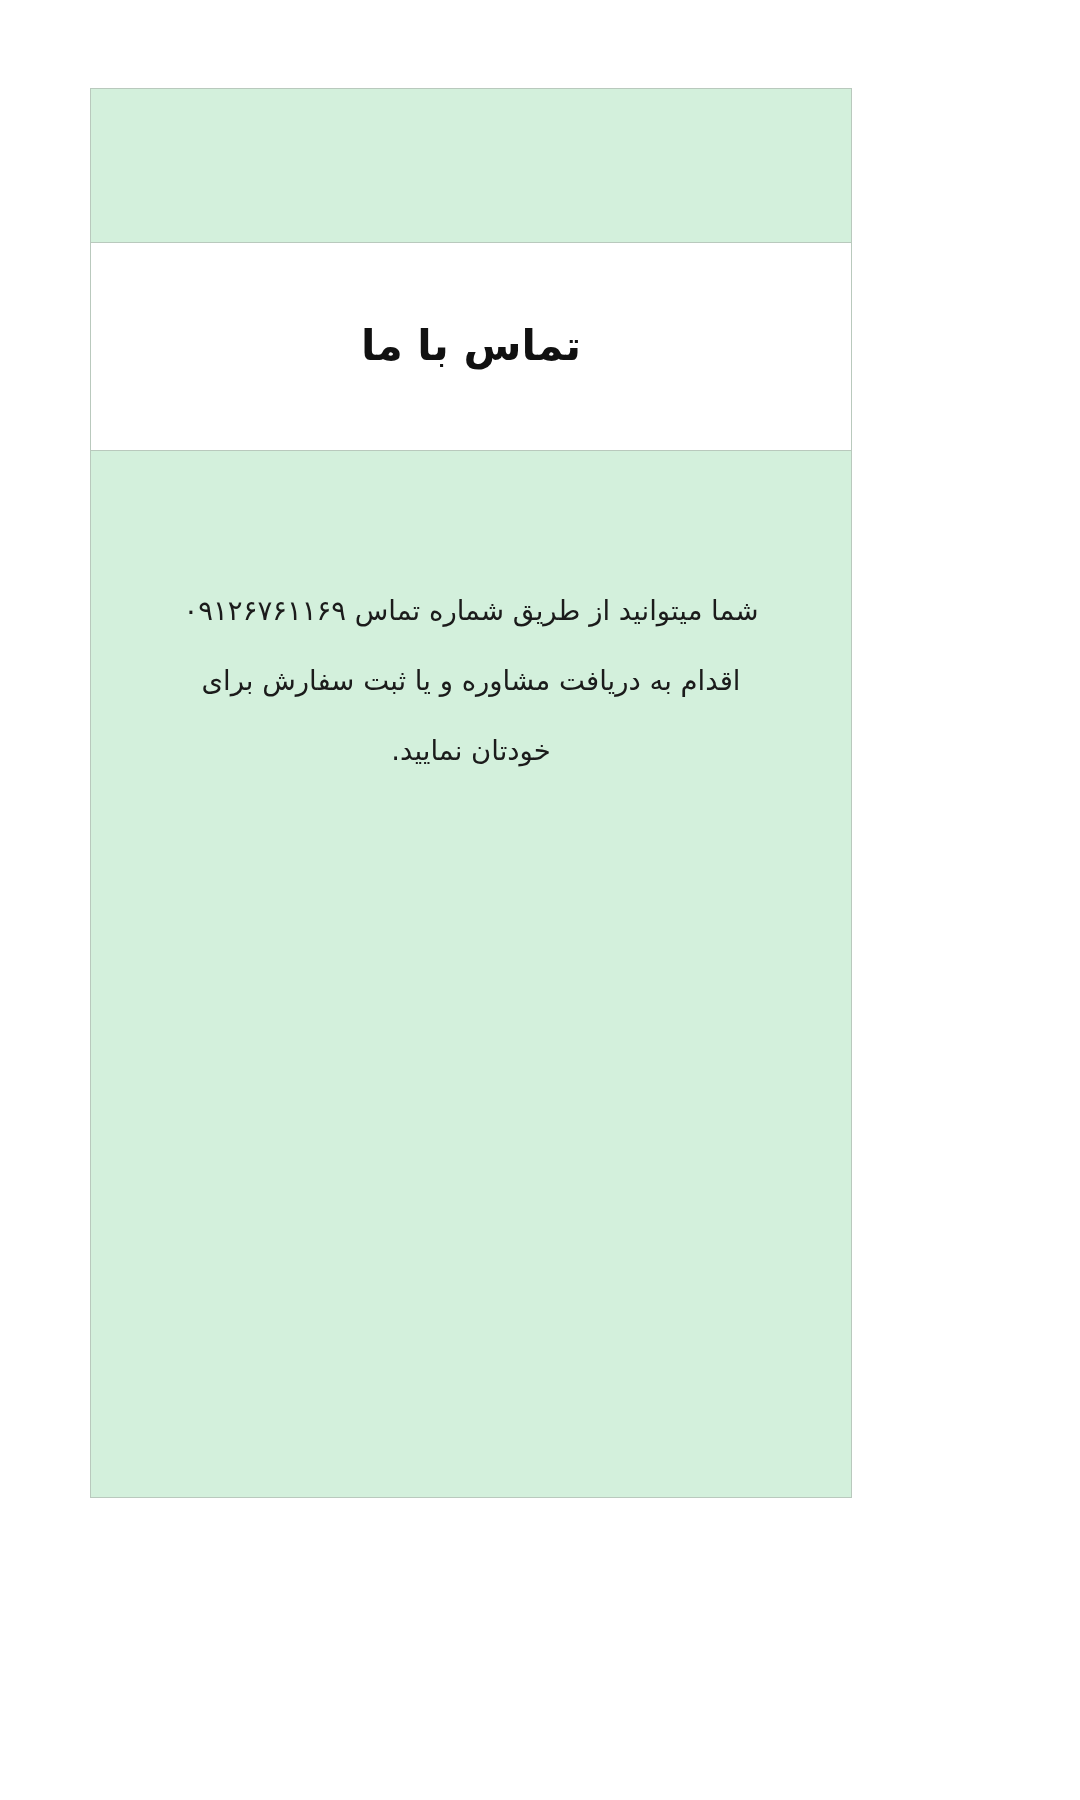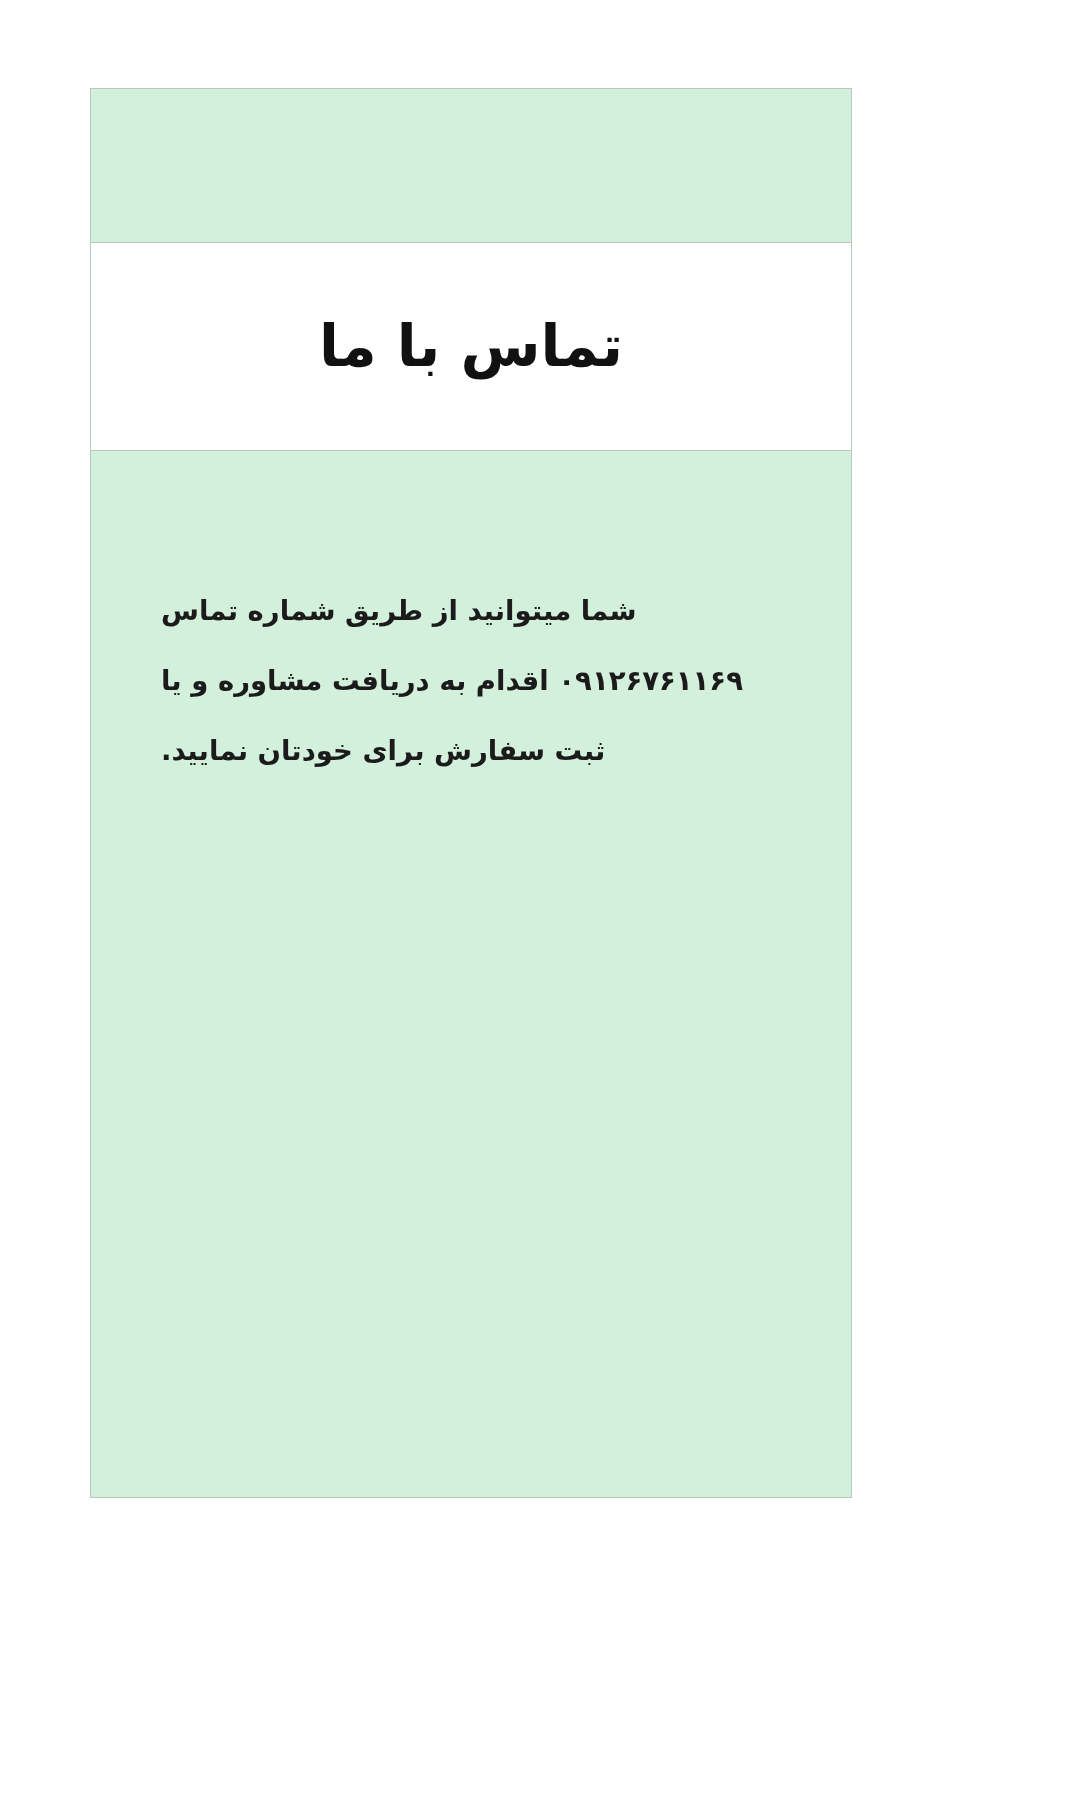--- a/index.html
+++ b/index.html
@@ -40,40 +40,40 @@
   .title-band {
     height: 208px;
     background: #ffffff;
     border-bottom: 1px solid #b9c9bd;
     box-sizing: border-box;
     display: flex;
     align-items: center;
     justify-content: center;
   }
   .page-title {
-    font-size: 58px;
+    font-size: 42px;
     font-weight: 700;
     color: #111111;
     line-height: 1.2;
     text-align: center;
     direction: rtl;
     letter-spacing: 0px;
   }
   .body-band {
     flex: 1 1 auto;
     background: #d3f0dc;
     box-sizing: border-box;
     padding: 124px 70px 0 70px;
   }
   .body-text {
     font-size: 27.5px;
-    font-weight: 700;
+    font-weight: 400;
     color: #1b1b1b;
     line-height: 2.55;
-    text-align: left;
+    text-align: center;
     direction: rtl;
     margin: 0;
     max-width: 660px;
     margin-left: auto;
     margin-right: auto;
   }
 </style>
 </head>
 <body>
 

